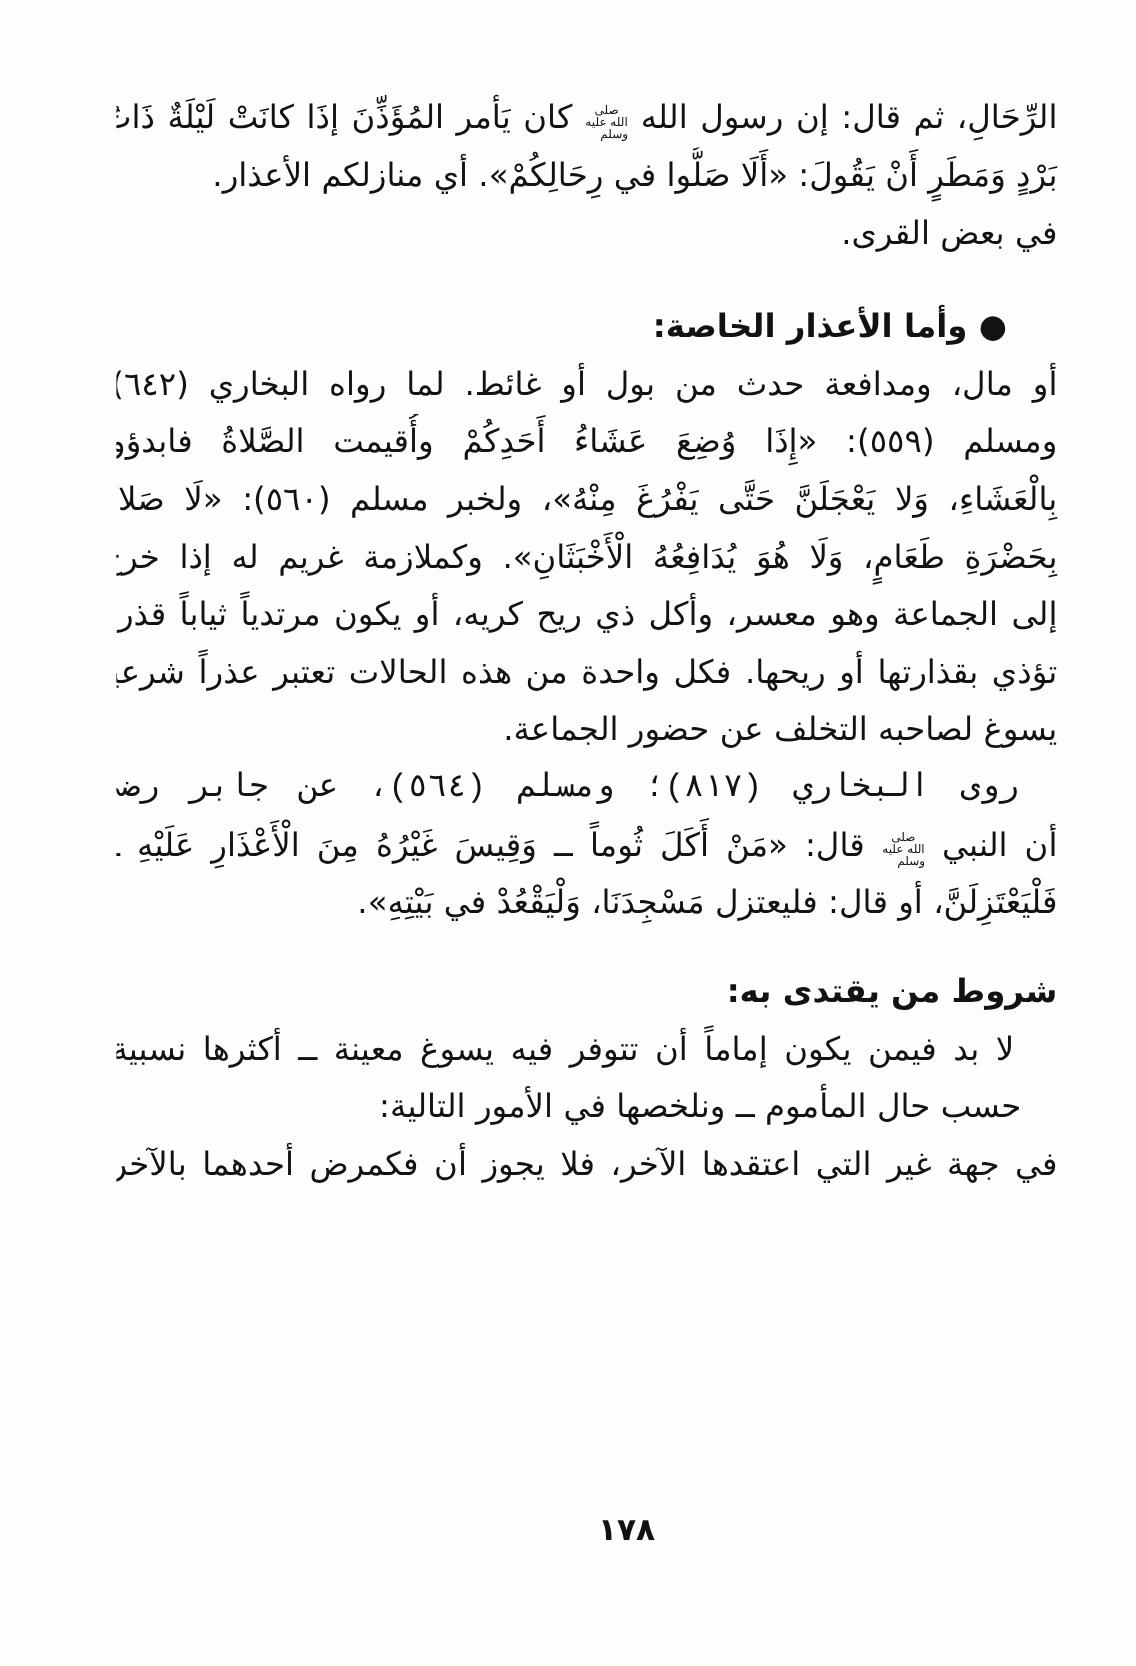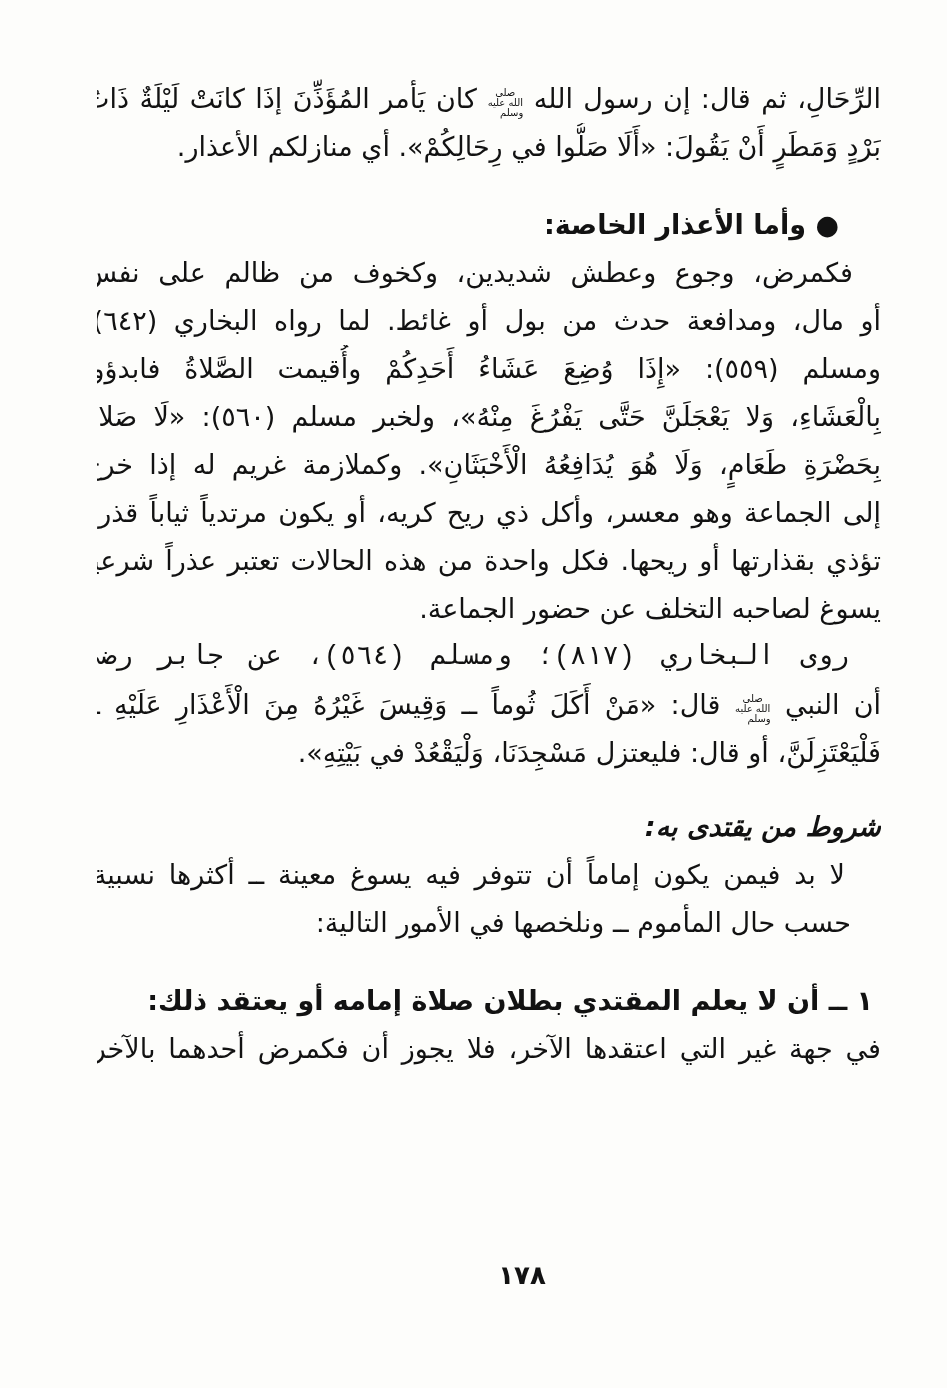--- a/index.html
+++ b/index.html
@@ -63,32 +63,31 @@
     margin-top: 20px;
   }
 </style>
 </head>
 <body>
 
 <div class="page">
   <div class="text-block">
       <div class="line justify">الرِّحَالِ، ثم قال: إن رسول الله <span class="saw">صلى الله عليه وسلم</span> كان يَأمر المُؤَذِّنَ إذَا كانَتْ لَيْلَةٌ ذَاتُ</div>
       <div class="line">بَرْدٍ وَمَطَرٍ أَنْ يَقُولَ: «أَلَا صَلُّوا في رِحَالِكُمْ». أي منازلكم الأعذار.</div>
+      <div class="line">في بعض القرى.</div>
       <div class="line bold" style="padding-right: 42px; margin-top: 30px;">● وأما الأعذار الخاصة:</div>
-      <div class="line justify" style="padding-right: 28px;">فكمرض، وجوع وعطش شديدين، وكخوف من ظالم على نفس</div>
       <div class="line justify">أو مال، ومدافعة حدث من بول أو غائط. لما رواه البخاري (٦٤٢)؛</div>
       <div class="line justify">ومسلم (٥٥٩): «إِذَا وُضِعَ عَشَاءُ أَحَدِكُمْ وأُقيمت الصَّلاةُ فابدؤوا</div>
       <div class="line justify">بِالْعَشَاءِ، وَلا يَعْجَلَنَّ حَتَّى يَفْرُغَ مِنْهُ»، ولخبر مسلم (٥٦٠): «لَا صَلاةَ</div>
       <div class="line justify">بِحَضْرَةِ طَعَامٍ، وَلَا هُوَ يُدَافِعُهُ الْأَخْبَثَانِ». وكملازمة غريم له إذا خرج</div>
       <div class="line justify">إلى الجماعة وهو معسر، وأكل ذي ريح كريه، أو يكون مرتدياً ثياباً قذرة</div>
       <div class="line justify">تؤذي بقذارتها أو ريحها. فكل واحدة من هذه الحالات تعتبر عذراً شرعياً</div>
       <div class="line">يسوغ لصاحبه التخلف عن حضور الجماعة.</div>
       <div class="line justify" style="padding-right: 32px; font-family: Liberation Mono, monospace;">روى البخاري (٨١٧)؛ ومسلم (٥٦٤)، عن جابر رضي الله عنه</div>
       <div class="line justify">أن النبي <span class="saw">صلى الله عليه وسلم</span> قال: «مَنْ أَكَلَ ثُوماً ــ وَقِيسَ غَيْرُهُ مِنَ الْأَعْذَارِ عَلَيْهِ ــ</div>
       <div class="line">فَلْيَعْتَزِلَنَّ، أو قال: فليعتزل مَسْجِدَنَا، وَلْيَقْعُدْ في بَيْتِهِ».</div>
-      <div class="line bold" style="margin-top: 26px; font-style: italic;">شروط من يقتدى به:</div>
+      <div class="line bold" style="margin-top: 26px;">شروط من يقتدى به:</div>
       <div class="line justify" style="padding-right: 36px;">لا بد فيمن يكون إماماً أن تتوفر فيه يسوغ معينة ــ أكثرها نسبية،</div>
       <div class="line" style="padding-right: 30px;">حسب حال المأموم ــ ونلخصها في الأمور التالية:</div>
-      <div class="line bold" style="padding-right: 8px; margin-top: 30px;">١ ــ أن لا يعلم المقتدي بطلان صلاة إمامه أو يعتقد ذلك:</div>
       <div class="line justify">في جهة غير التي اعتقدها الآخر، فلا يجوز أن فكمرض أحدهما بالآخر،</div>
     </div>
   <div class="pageno">١٧٨</div>
 </div>
 
 </body></html>

